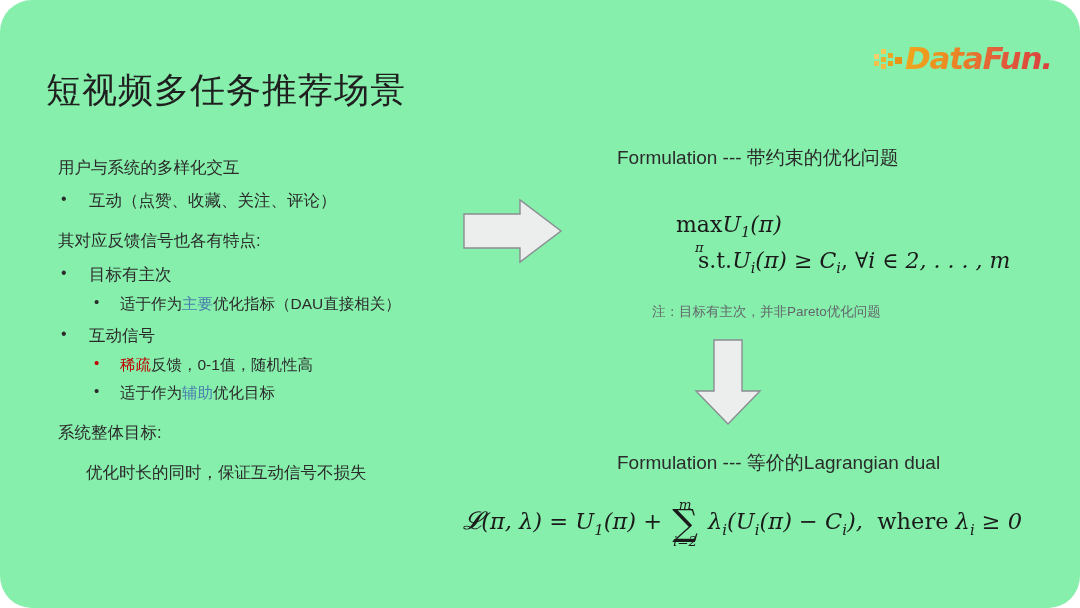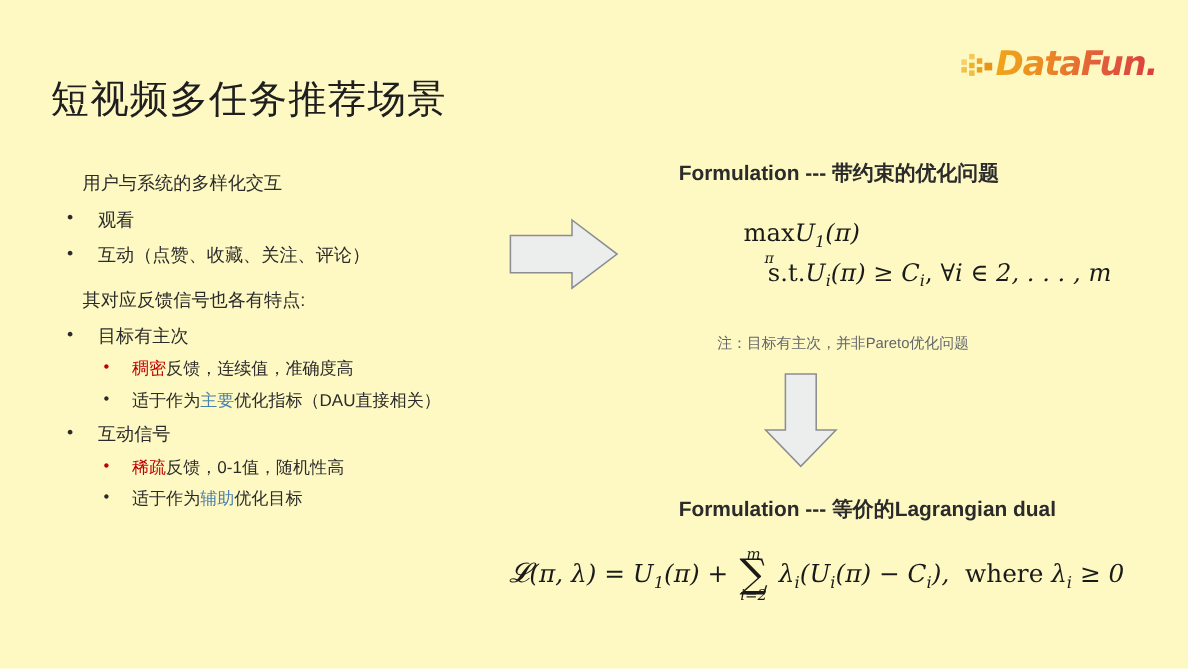--- a/index.html
+++ b/index.html
@@ -8,22 +8,23 @@
     background: #ffffff;
   }
   body {
     font-family: "Liberation Sans", "DejaVu Sans", sans-serif;
     color: #2b2b2b;
   }
   #slide {
     position: relative;
     width: 1080px;
     height: 608px;
-    background: #fef9c3;
+    background: #86efac;
     overflow: hidden;
+    border-radius: 32px;
   }
 
   
   #logo {
     position: absolute;
     left: 874px;
     top: 40px;
     width: 172px;
     height: 36px;
     display: flex;
@@ -81,21 +82,21 @@
   #left-col {
     position: absolute;
     left: 58px;
     top: 156px;
     width: 430px;
   }
   .lead {
     font-size: 16.5px;
     color: #2b2b2b;
     line-height: 1.35;
-    margin: 0 0 6px 17px;
+    margin: 0 0 6px 0;
     white-space: nowrap;
   }
   .blk { margin-bottom: 13px; }
   .bullets { margin: 0; padding: 0; list-style: none; }
   .b1 {
     position: relative;
     font-size: 16.5px;
     color: #2b2b2b;
     padding-left: 31px;
     line-height: 1.95;
@@ -145,21 +146,20 @@
   }
   #arrow-right { left: 462px; top: 197px; }
   #arrow-down  { left: 693px; top: 338px; }
 
   
   .section-head {
     position: absolute;
     font-size: 19px;
     color: #2b2b2b;
     white-space: nowrap;
-    font-weight: bold;
   }
   #head-constrained { left: 617px; top: 145px; }
   #head-lagrangian  { left: 617px; top: 450px; }
 
   .formula {
     position: absolute;
     font-family: "DejaVu Serif", "Liberation Serif", serif;
     color: #1a1a1a;
     white-space: nowrap;
   }
@@ -168,20 +168,21 @@
 
   .mathvar { font-style: italic; }
   .op      { font-style: normal; }
 
   .opname {
     display: inline-block;
     position: relative;
     font-style: normal;
     text-align: center;
     vertical-align: baseline;
+    margin-top: 12px;
   }
   .opname .sub {
     position: absolute;
     left: 0;
     right: 0;
     top: 100%;
     margin-top: -4px;
     font-size: 13px;
     font-style: italic;
     text-align: center;
@@ -233,45 +234,45 @@
     <span id="logo-word">DataFun.</span>
   </div>
 
   <h1 id="page-title">短视频多任务推荐场景</h1>
 
   <div id="left-col">
 
     <div class="blk">
       <p class="lead">用户与系统的多样化交互</p>
       <ul class="bullets">
-        <li class="b1">观看</li>
         <li class="b1">互动（点赞、收藏、关注、评论）</li>
       </ul>
     </div>
 
     <div class="blk">
       <p class="lead">其对应反馈信号也各有特点:</p>
 
       <div class="b1">目标有主次</div>
-      <div class="b2 red-dot">
-        <span class="hl-red">稠密</span><span>反馈，连续值，准确度高</span>
-      </div>
       <div class="b2">
         <span>适于作为</span><span class="hl-blue">主要</span><span>优化指标（DAU直接相关）</span>
       </div>
 
       <div class="b1">互动信号</div>
       <div class="b2 red-dot">
         <span class="hl-red">稀疏</span><span>反馈，0-1值，随机性高</span>
       </div>
       <div class="b2">
         <span>适于作为</span><span class="hl-blue">辅助</span><span>优化目标</span>
       </div>
     </div>
 
+    <div class="blk">
+      <p class="lead">系统整体目标:</p>
+      <p class="indent-line">优化时长的同时，保证互动信号不损失</p>
+    </div>
   </div>
 
   <svg id="arrow-right" class="arrow" width="102" height="68" viewBox="0 0 102 68">
     <polygon points="2,17 58,17 58,3 99,34 58,65 58,51 2,51"></polygon>
   </svg>
 
   <svg id="arrow-down" class="arrow" width="70" height="88" viewBox="0 0 70 88">
     <polygon points="21,2 49,2 49,53 67,53 35,86 3,53 21,53"></polygon>
   </svg>
 

